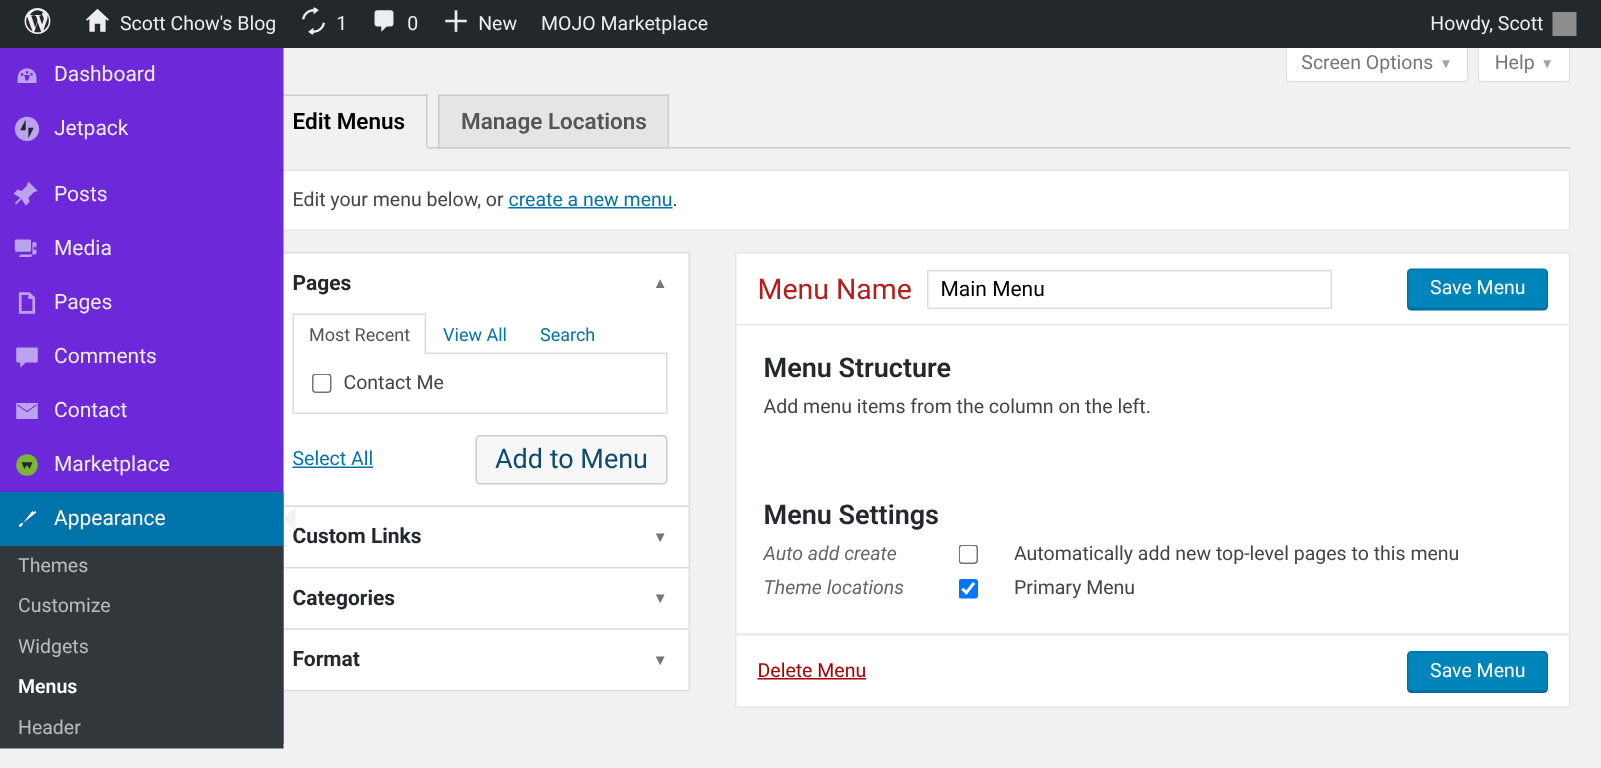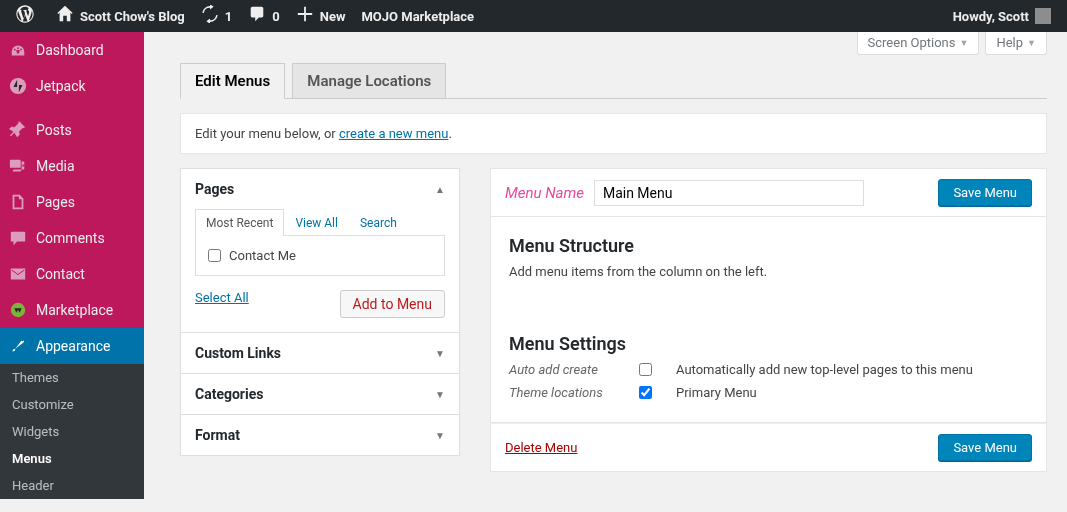--- a/index.html
+++ b/index.html
@@ -1,22 +1,22 @@
 <!DOCTYPE html>
 <html><head>
 <meta charset="utf-8">
 <style>
 * { margin: 0; padding: 0; box-sizing: border-box; font-family: -apple-system, BlinkMacSystemFont, "Segoe UI", Roboto, "Helvetica Neue", Arial, sans-serif; }
 body { background: #f1f1f1; color: #444; font-size: 13px; overflow: hidden; }
-#adminbar { position: fixed; top: 0; left: 0; right: 0; height: 32px; background: #23282d; color: #eee; display: flex; align-items: center; padding: 0 8px; z-index: 100; font-size: 13px; font-weight: bold; }
+#adminbar { position: fixed; top: 0; left: 0; right: 0; height: 32px; background: #23282d; color: #eee; display: flex; align-items: center; padding: 0 8px; z-index: 100; font-size: 13px; }
 #adminbar .ab-item { display: flex; align-items: center; padding: 0 8px; color: #eee; cursor: pointer; height: 32px; }
 #adminbar .ab-icon { font-size: 16px; margin-right: 6px; }
 #adminbar .spacer { flex: 1; }
 #adminbar .ab-avatar { width: 16px; height: 16px; background: #8d8d8d; margin-left: 6px; }
-#adminmenu { position: fixed; top: 32px; left: 0; bottom: 16px; width: 144px; background: #be185d; color: #eee; z-index: 50; }
+#adminmenu { position: fixed; top: 32px; left: 0; bottom: 16px; width: 189px; background: #6d28d9; color: #eee; z-index: 50; }
 .menu-item { display: flex; align-items: center; padding: 8px 8px; color: #eee; cursor: pointer; font-size: 14px; }
 .menu-item.current { background: #0073aa; color: #fff; position: relative; }
 .menu-item.current::after { content: ''; position: absolute; right: -8px; top: 50%; margin-top: -8px; border: 8px solid transparent; border-right-color: #f1f1f1; }
 .menu-icon { width: 20px; height: 20px; margin-right: 8px; display: inline-flex; align-items: center; justify-content: center; color: rgba(240,245,250,.6); font-size: 18px; }
 .menu-item.current .menu-icon { color: #fff; }
 .submenu { background: #32373c; }
 .submenu .sub-item { padding: 6px 12px; color: rgba(240,245,250,.7); cursor: pointer; font-size: 13px; }
 .submenu .sub-item.current { color: #fff; font-weight: 600; }
 #wpbody { margin-left: 160px; margin-top: 32px; padding: 0; }
 #screen-meta { display: flex; justify-content: flex-end; padding: 0 20px 0 0; }
@@ -31,27 +31,27 @@
 #accordion { width: 280px; }
 .acc-section { background: #fff; border: 1px solid #ddd; margin-bottom: -1px; }
 .acc-head { padding: 12px 14px; font-weight: 700; font-size: 14px; cursor: pointer; display: flex; justify-content: space-between; align-items: center; color: #23282d; }
 .acc-head .tri { color: #72777c; font-size: 10px; }
 .acc-body { padding: 0 14px 14px; }
 .tabs-panel-tabs { border-bottom: 1px solid #ddd; display: flex; }
 .tabs-panel-tabs .ptab { padding: 6px 10px; color: #0073aa; cursor: pointer; font-size: 12px; border: 1px solid transparent; border-bottom: none; margin-bottom: -1px; }
 .tabs-panel-tabs .ptab.active { background: #fff; border-color: #ddd; color: #555; }
 .tabs-panel { border: 1px solid #ddd; border-top: none; padding: 12px; min-height: 40px; }
 .tabs-panel label { display: flex; align-items: center; gap: 8px; font-size: 13px; }
-.acc-controls { display: flex; justify-content: space-between; align-items: flex-start; margin-top: 14px; }
+.acc-controls { display: flex; justify-content: space-between; align-items: center; margin-top: 14px; }
 .acc-controls a { color: #0073aa; text-decoration: underline; font-size: 13px; }
-.button { background: #f7f7f7; border: 1px solid #ccc; border-radius: 3px; padding: 5px 12px; cursor: pointer; color: #b91c1c; font-size: 14px; }
+.button { background: #f7f7f7; border: 1px solid #ccc; border-radius: 3px; padding: 5px 12px; cursor: pointer; color: #0c4a6e; font-size: 18px; }
 .button-primary { background: #0085ba; border: 1px solid #0073aa; color: #fff; border-radius: 3px; padding: 5px 14px; cursor: pointer; font-size: 13px; box-shadow: 0 1px 0 #006799; }
 #menu-settings { flex: 1; }
 .menu-name-row { background: #fff; border: 1px solid #e5e5e5; padding: 10px 14px; display: flex; align-items: center; gap: 10px; }
-.menu-name-row label { font-style: italic; color: #ec4899; font-size: 15px; }
+.menu-name-row label { color: #b91c1c; font-size: 19px; }
 .menu-name-row input[type=text] { flex: 0 0 270px; padding: 4px 8px; border: 1px solid #ddd; font-size: 14px; }
 .menu-name-row .spacer { flex: 1; }
 #post-body { background: #fff; border: 1px solid #e5e5e5; border-top: none; padding: 18px 18px 14px; }
 #post-body h3 { font-size: 18px; color: #23282d; margin-bottom: 8px; font-weight: 600; }
 .drag-instructions { color: #444; font-size: 13px; margin-bottom: 54px; }
 .menu-settings-group { font-size: 13px; }
 .setting-row { display: flex; align-items: center; margin: 8px 0; }
 .setting-row .slabel { width: 130px; font-style: italic; color: #666; }
 .setting-row label { display: flex; align-items: center; gap: 24px; }
 .menu-footer { background: #fff; border: 1px solid #e5e5e5; border-top: 1px solid #eee; padding: 10px 14px; display: flex; align-items: center; gap: 40px; }

